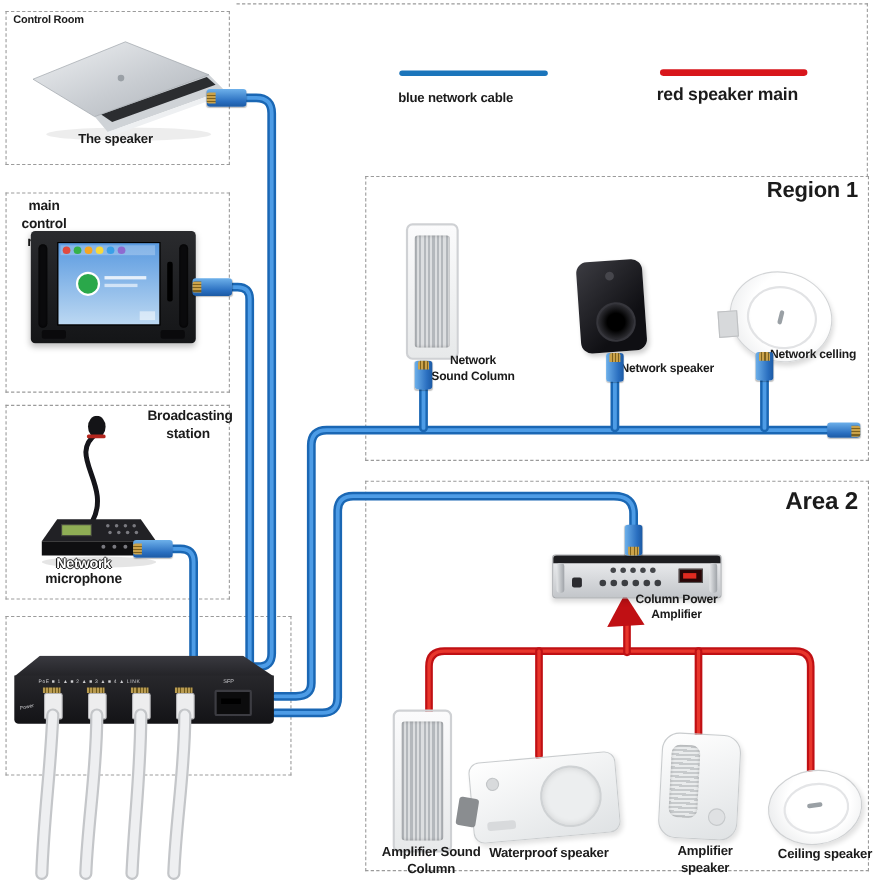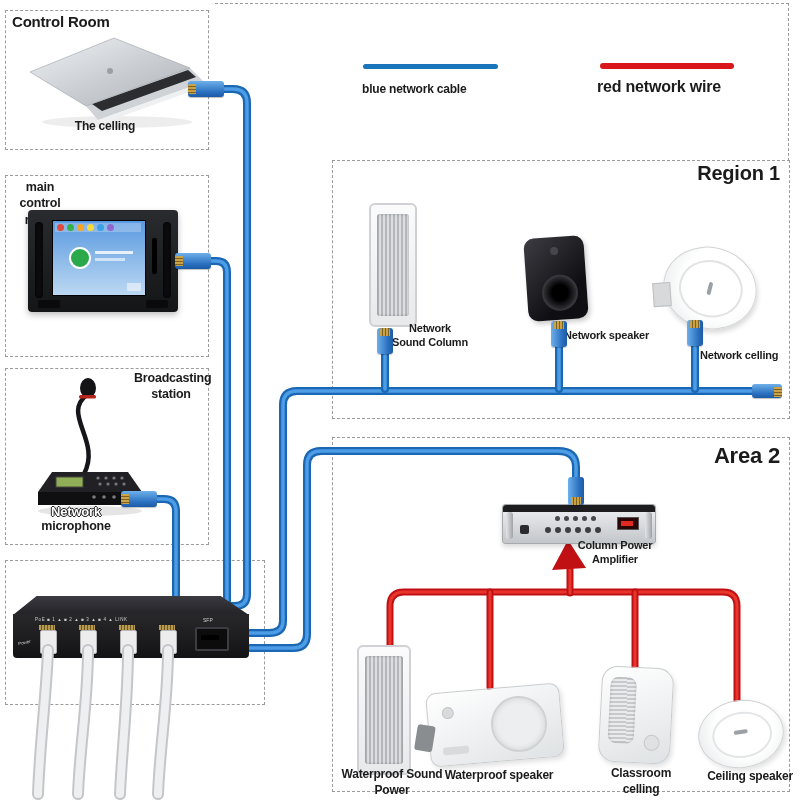--- a/index.html
+++ b/index.html
@@ -40,23 +40,23 @@
   <div class="abs dashed" style="left:5px;top:10px;width:202px;height:138px;"></div>
   <div class="abs dashed" style="left:5px;top:175px;width:202px;height:180px;"></div>
   <div class="abs dashed" style="left:5px;top:368px;width:202px;height:175px;"></div>
   <div class="abs dashed" style="left:5px;top:560px;width:258px;height:143px;"></div>
   <div class="abs dashed" style="left:332px;top:160px;width:456px;height:257px;"></div>
   <div class="abs dashed" style="left:332px;top:437px;width:456px;height:353px;"></div>
 
   <div class="abs" style="left:363px;top:64px;width:135px;height:5px;border-radius:3px;background:#1b75bb;"></div>
   <div class="abs ttl" style="left:362px;top:82px;font-size:12px;">blue network cable</div>
   <div class="abs" style="left:600px;top:63px;width:134px;height:6px;border-radius:3px;background:#d8161b;"></div>
-  <div class="abs ttl" style="left:597px;top:78px;font-size:16px;">red network wire</div>
-
-  <div class="abs ttl" style="left:12px;top:13px;font-size:15px;">Control Room</div>
+  <div class="abs ttl" style="left:597px;top:78px;font-size:16px;">red speaker main</div>
+
+  <div class="abs ttl" style="left:12px;top:13px;font-size:10px;">Control Room</div>
   <div class="abs ttl ctr" style="left:8px;top:179px;width:64px;font-size:12.5px;line-height:1.3;">main control room</div>
   <div class="abs ttl ctr" style="left:134px;top:370px;width:74px;font-size:12.5px;line-height:1.3;">Broadcasting station</div>
   <div class="abs ttl" style="left:686px;top:162px;width:94px;font-size:20px;text-align:right;padding-right:6px;">Region 1</div>
   <div class="abs ttl" style="left:686px;top:443px;width:94px;font-size:22px;text-align:right;padding-right:6px;">Area 2</div>
 
   <svg width="800" height="800">
     <path class="red-outer" d="M 390 649 L 390 606 Q 390 592 404 592 L 723 592 Q 737 592 737 606 L 737 701"></path>
     <path class="red-inner" d="M 390 649 L 390 606 Q 390 592 404 592 L 723 592 Q 737 592 737 606 L 737 701"></path>
     <path class="red-outer" d="M 490 592 L 490 687"></path>
       <path class="red-inner" d="M 490 592 L 490 687"></path>
@@ -99,21 +99,21 @@
           <stop offset="1" stop-color="#aeb3b9"></stop>
       </linearGradient>
     </defs>
     <ellipse cx="95" cy="88" rx="75" ry="6" fill="rgba(0,0,0,0.07)"></ellipse>
     <polygon points="64,72 168,34 182,48 76,86" fill="#cfd3d7"></polygon>
     <polygon points="70,70 166,36 174,43 80,77" fill="#2b2d30"></polygon>
     <polygon points="76,86 182,48 184,52 78,90" fill="#eef0f2"></polygon>
     <polygon points="8,38 92,4 168,34 64,72" fill="url(#lidG)" stroke="#9aa0a6" stroke-width="0.6"></polygon>
     <circle cx="88" cy="37" r="3" fill="#9aa0a6"></circle>
   </svg>
-  <div class="abs ttl ctr" style="left:40px;top:119px;width:130px;font-size:12px;">The celling</div>
+  <div class="abs ttl ctr" style="left:40px;top:119px;width:130px;font-size:12px;">The speaker</div>
 
   <div class="abs" style="left:28px;top:210px;width:150px;height:102px;background:linear-gradient(180deg,#2a2b2e,#141517);border-radius:4px;box-shadow:0 3px 6px rgba(0,0,0,0.25);">
     <div class="abs" style="left:7px;top:12px;width:8px;height:76px;border-radius:4px;background:#0b0b0d;box-shadow:inset 0 0 3px #000;"></div>
     <div class="abs" style="right:7px;top:12px;width:8px;height:76px;border-radius:4px;background:#0b0b0d;box-shadow:inset 0 0 3px #000;"></div>
     <div class="abs" style="left:24px;top:10px;width:92px;height:74px;background:linear-gradient(180deg,#5a9ae0,#bcd8f2);border:1px solid #000;">
       <div class="abs" style="left:2px;top:2px;width:86px;height:9px;background:rgba(255,255,255,0.25);"></div>
       <div class="abs" style="left:4px;top:3px;width:7px;height:7px;border-radius:50%;background:#e04a3f;"></div>
       <div class="abs" style="left:14px;top:3px;width:7px;height:7px;border-radius:50%;background:#35b24a;"></div>
       <div class="abs" style="left:24px;top:3px;width:7px;height:7px;border-radius:50%;background:#f5a623;"></div>
       <div class="abs" style="left:34px;top:3px;width:7px;height:7px;border-radius:50%;background:#f8d93b;"></div>
@@ -162,21 +162,21 @@
     <div class="abs" style="left:15px;top:38px;width:32px;height:32px;border-radius:50%;background:radial-gradient(circle,#000 35%,#2c2c31 70%);border:2px solid #36363c;"></div>
     <div class="abs" style="left:26px;top:10px;width:8px;height:8px;border-radius:50%;background:#46464c;"></div>
   </div>
   <div class="abs" style="left:663px;top:247px;width:92px;height:80px;border-radius:50%;transform:rotate(14deg);background:radial-gradient(circle at 58% 42%,#ffffff 50%,#e2e4e6);border:1px solid #d2d4d6;box-shadow:2px 3px 5px rgba(0,0,0,0.15);">
     <div class="abs" style="left:16%;top:15%;width:66%;height:66%;border-radius:50%;border:2px solid #e2e3e5;"></div>
     <div class="abs" style="left:48%;top:42%;width:4px;height:13px;border-radius:2px;background:#9aa0a5;"></div>
     <div class="abs" style="left:-8px;top:46px;width:16px;height:22px;background:#d7d9db;border:1px solid #bfc1c3;transform:rotate(-18deg);"></div>
   </div>
   <div class="abs lbl ctr" style="left:392px;top:321px;width:76px;">Network Sound Column</div>
   <div class="abs lbl" style="left:564px;top:328px;">Network speaker</div>
-  <div class="abs lbl" style="left:700px;top:348px;">Network celling</div>
+  <div class="abs lbl" style="left:700px;top:315px;">Network celling</div>
 
   <div class="abs" style="left:502px;top:504px;width:152px;height:38px;border:1px solid #a7aaad;border-radius:3px;background:linear-gradient(180deg,#f0f1f3,#c3c6ca);box-shadow:0 3px 5px rgba(0,0,0,0.15);">
     <div class="abs" style="left:0;top:0;width:100%;height:7px;background:#1d1d20;border-radius:3px 3px 0 0;"></div>
     <div class="abs" style="left:3px;top:7px;width:7px;height:27px;border-radius:3px;background:linear-gradient(90deg,#e4e6e8,#9fa3a8);"></div>
     <div class="abs" style="right:3px;top:7px;width:7px;height:27px;border-radius:3px;background:linear-gradient(90deg,#e4e6e8,#9fa3a8);"></div>
     <div class="abs" style="left:17px;top:20px;width:9px;height:9px;background:#2b2b2f;border-radius:2px;"></div>
     <div class="abs" style="left:52px;top:11px;display:flex;gap:4px;">
       <i style="width:5px;height:5px;border-radius:50%;background:#45474b;"></i>
         <i style="width:5px;height:5px;border-radius:50%;background:#45474b;"></i>
         <i style="width:5px;height:5px;border-radius:50%;background:#45474b;"></i>
@@ -210,23 +210,23 @@
     <div class="abs" style="left:-14px;top:30px;width:18px;height:26px;background:#8a8d90;transform:rotate(14deg);border-radius:3px;"></div>
   </div>
   <div class="abs whitebox" style="left:600px;top:667px;width:70px;height:94px;border-radius:16px;transform:rotate(3deg);box-shadow:2px 3px 5px rgba(0,0,0,0.12);">
     <div class="abs" style="left:8px;top:10px;width:26px;height:66px;border-radius:8px;background:repeating-linear-gradient(180deg,#c7cacc 0 2px,#e9ebec 2px 4px);box-shadow:inset 0 0 3px rgba(0,0,0,0.2);"></div>
     <div class="abs" style="right:10px;bottom:12px;width:14px;height:14px;border-radius:50%;background:#dfe1e3;border:1px solid #c6c9cb;"></div>
   </div>
   <div class="abs" style="left:698px;top:700px;width:84px;height:66px;border-radius:50%;transform:rotate(-8deg);background:radial-gradient(circle at 55% 42%,#ffffff 48%,#e0e2e4);border:1px solid #cfd1d3;box-shadow:2px 3px 5px rgba(0,0,0,0.12);">
     <div class="abs" style="left:16%;top:16%;width:66%;height:64%;border-radius:50%;border:2px solid #e4e5e7;"></div>
     <div class="abs" style="left:42%;top:44%;width:14px;height:4px;border-radius:2px;background:#9aa0a5;"></div>
   </div>
-  <div class="abs lbl ctr" style="left:336px;top:767px;width:112px;font-size:12px;">Waterproof Sound Power</div>
+  <div class="abs lbl ctr" style="left:336px;top:767px;width:112px;font-size:12px;">Amplifier Sound Column</div>
   <div class="abs lbl ctr" style="left:437px;top:768px;width:124px;font-size:12px;">Waterproof speaker</div>
-  <div class="abs lbl ctr" style="left:593px;top:766px;width:96px;font-size:12px;">Classroom celling</div>
+  <div class="abs lbl ctr" style="left:593px;top:766px;width:96px;font-size:12px;">Amplifier speaker</div>
   <div class="abs lbl ctr" style="left:706px;top:769px;width:88px;font-size:12px;">Ceiling speaker</div>
 
   <div class="abs" style="left:13px;top:596px;width:236px;height:64px;">
     <div class="abs" style="left:0;top:0;width:236px;height:19px;background:linear-gradient(180deg,#3a3a40,#232327);clip-path:polygon(10% 0,88% 0,100% 100%,0 100%);"></div>
     <div class="abs" style="left:0;top:18px;width:236px;height:44px;background:linear-gradient(180deg,#28282c,#131316);border-radius:0 0 4px 4px;"></div>
     <div class="abs" style="left:22px;top:21px;font-size:4.5px;color:#cfcfd2;letter-spacing:0.6px;white-space:nowrap;">PoE ■ 1   ▲ ■ 2   ▲ ■ 3   ▲ ■ 4   ▲ LINK</div>
     <div class="abs" style="left:190px;top:21px;font-size:5px;color:#cfcfd2;">SFP</div>
     <div class="abs" style="left:5px;top:44px;font-size:4.5px;color:#cfcfd2;transform:rotate(-12deg);">Power</div>
     <div class="abs" style="left:26px;top:29px;width:16px;height:5px;background:repeating-linear-gradient(90deg,#b89a50 0 2px,#6e5a1e 2px 3px);"></div>
     <div class="abs" style="left:66px;top:29px;width:16px;height:5px;background:repeating-linear-gradient(90deg,#b89a50 0 2px,#6e5a1e 2px 3px);"></div>

